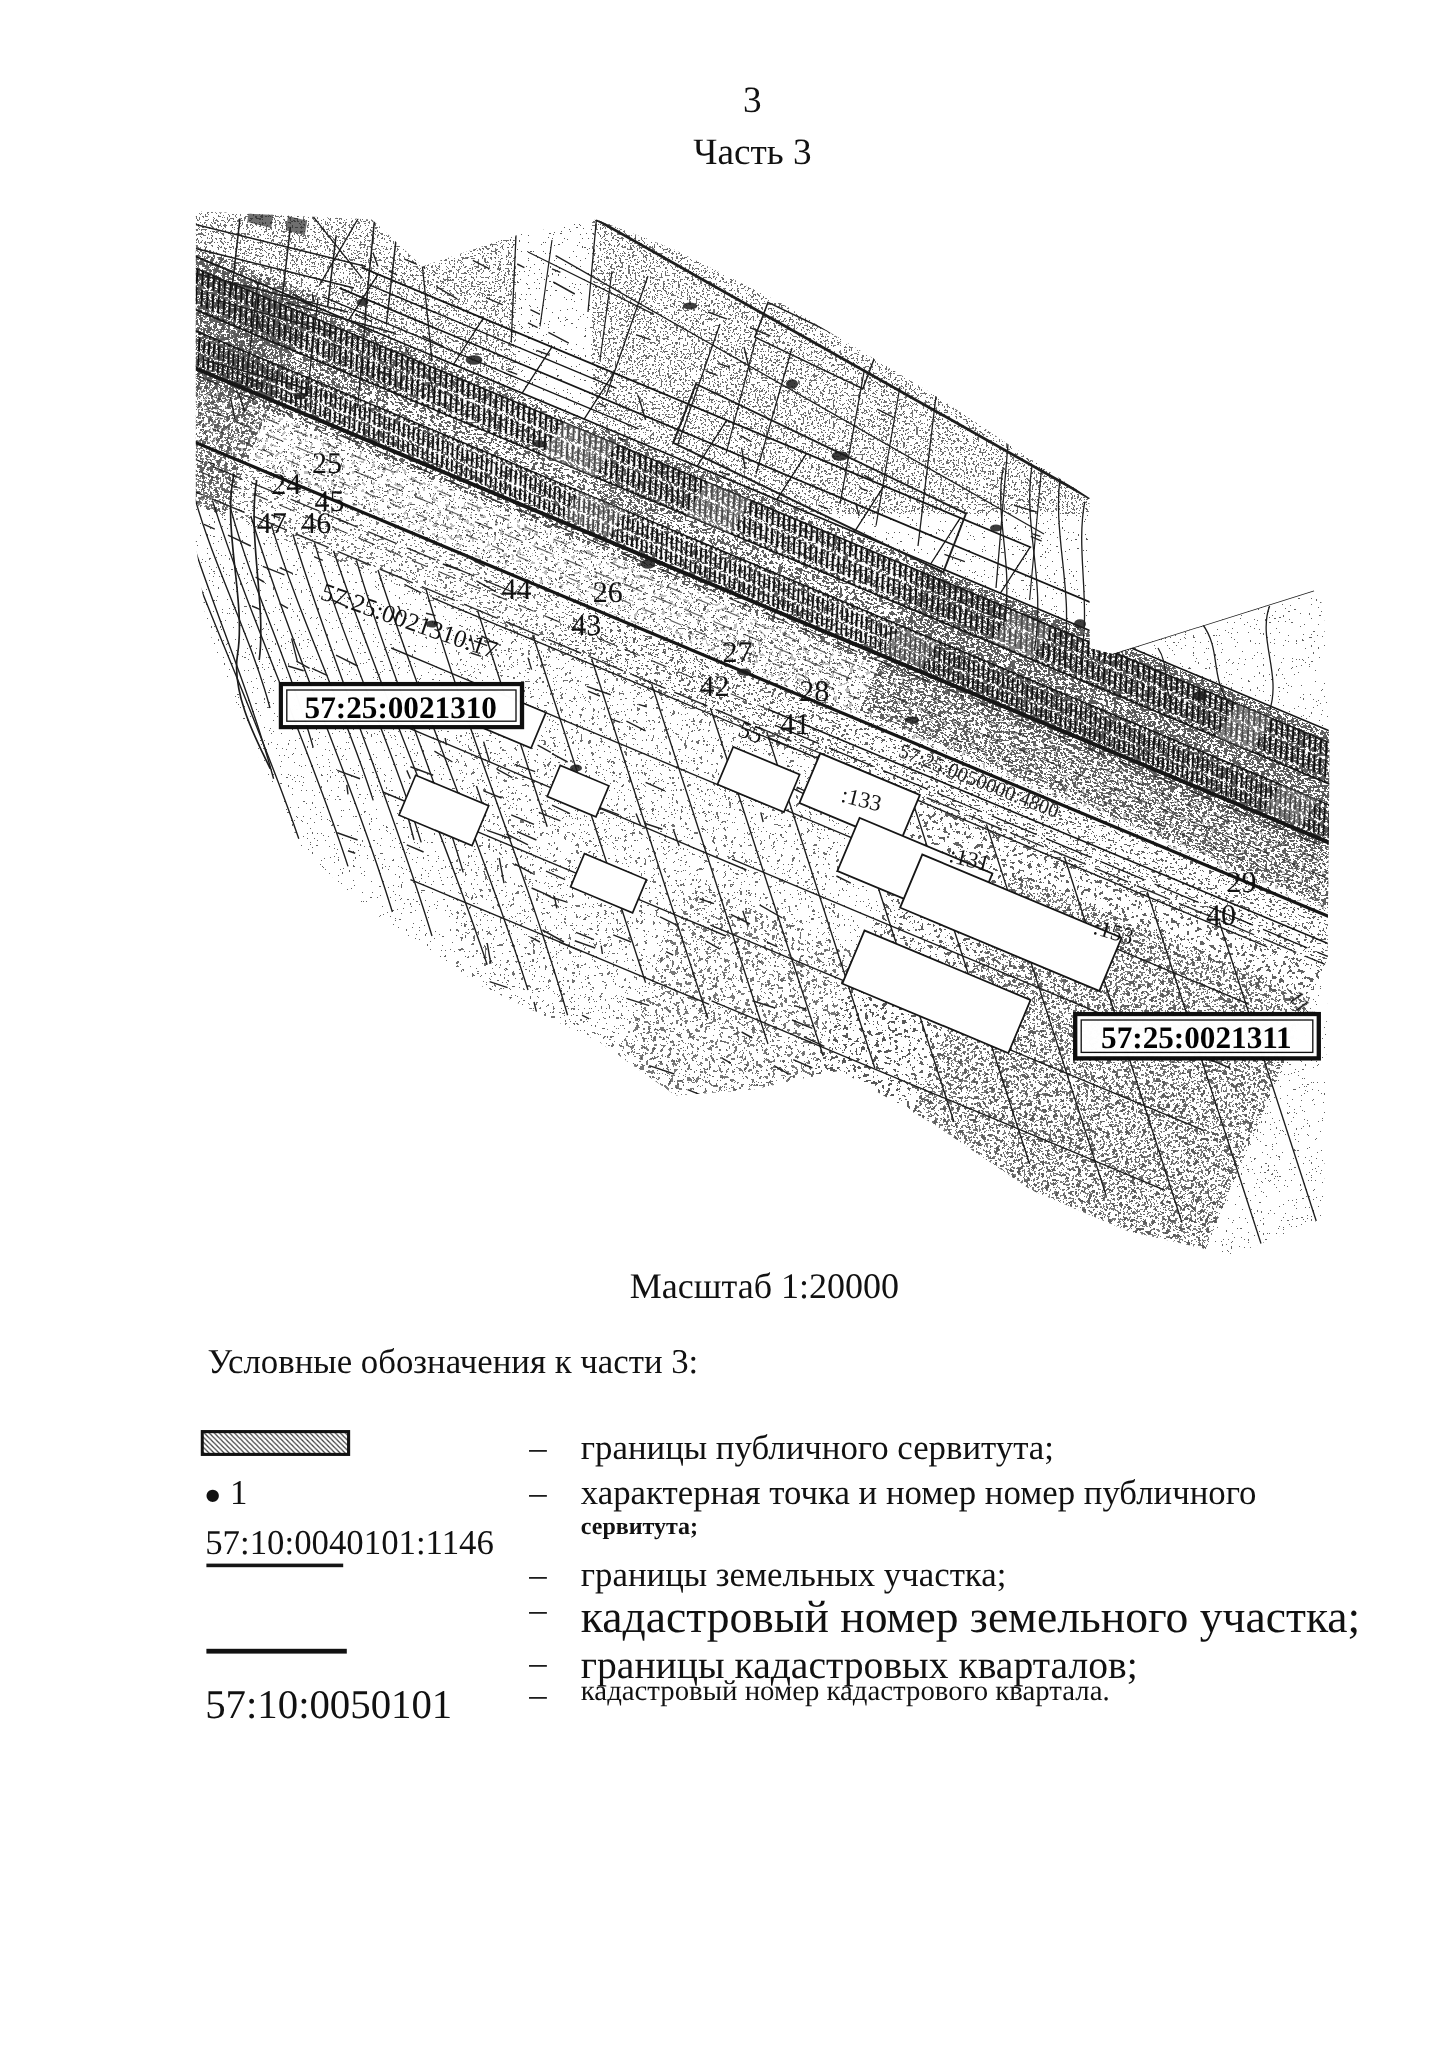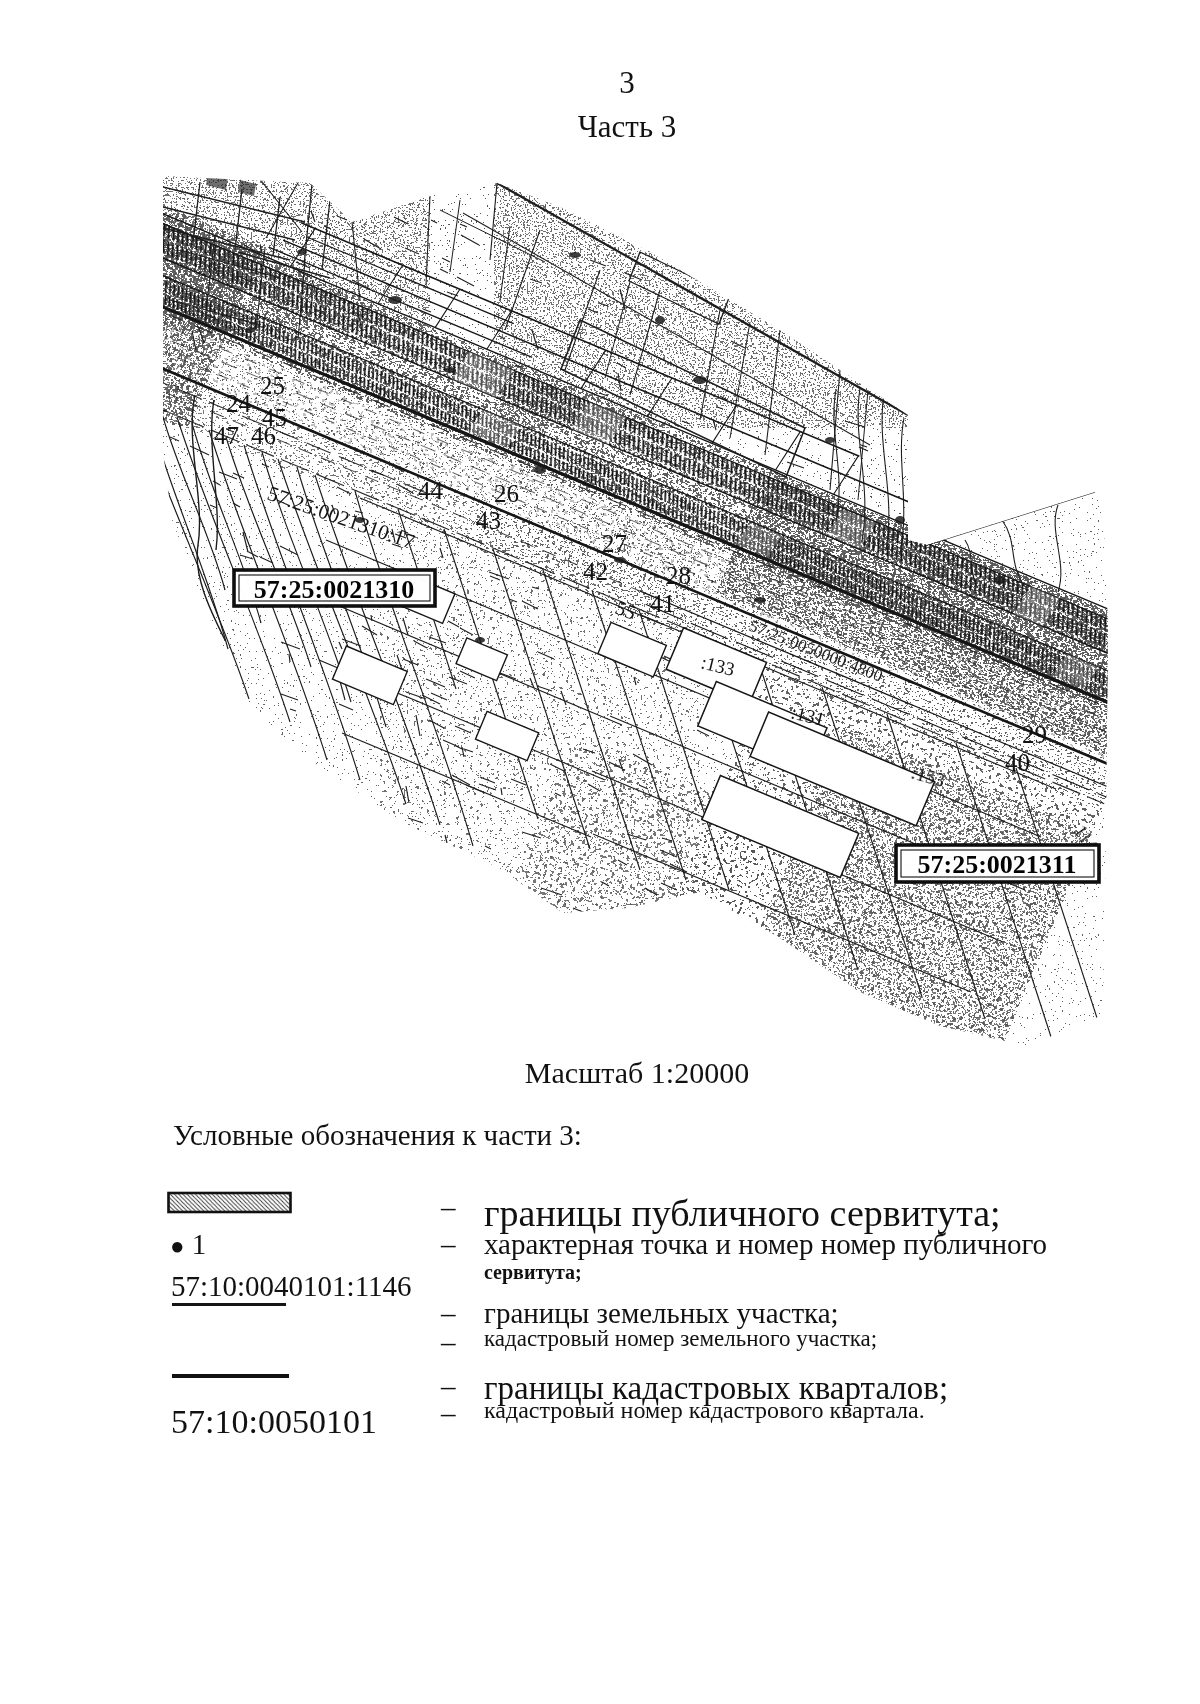--- a/index.html
+++ b/index.html
@@ -338,19 +338,19 @@
 
 <div class="abs" style="left:171px;top:1403px;font-size:34px;">57:10:0050101</div>
 
 <div class="abs" style="left:441px;top:1191px;font-size:29px;">–</div>
 <div class="abs" style="left:441px;top:1228px;font-size:29px;">–</div>
 <div class="abs" style="left:441px;top:1297px;font-size:29px;">–</div>
 <div class="abs" style="left:441px;top:1326px;font-size:29px;">–</div>
 <div class="abs" style="left:441px;top:1370px;font-size:29px;">–</div>
 <div class="abs" style="left:441px;top:1397px;font-size:29px;">–</div>
 
-<div class="abs" style="left:484px;top:1191px;font-size:38px;">границы публичного сервитута;</div>
+<div class="abs" style="left:484px;top:1191px;font-size:29px;">границы публичного сервитута;</div>
 <div class="abs" style="left:484px;top:1228px;font-size:29px;">характерная точка и номер номер публичного</div>
 <div class="abs" style="left:484px;top:1261px;font-size:20px;font-weight:bold;">сервитута;</div>
 <div class="abs" style="left:484px;top:1297px;font-size:29px;">границы земельных участка;</div>
-<div class="abs" style="left:484px;top:1326px;font-size:23px;">кадастровый номер земельного участка;</div>
+<div class="abs" style="left:484px;top:1326px;font-size:38px;">кадастровый номер земельного участка;</div>
 <div class="abs" style="left:484px;top:1370px;font-size:33px;">границы кадастровых кварталов;</div>
 <div class="abs" style="left:484px;top:1397px;font-size:24px;">кадастровый номер кадастрового квартала.</div>
 
 </body></html>

